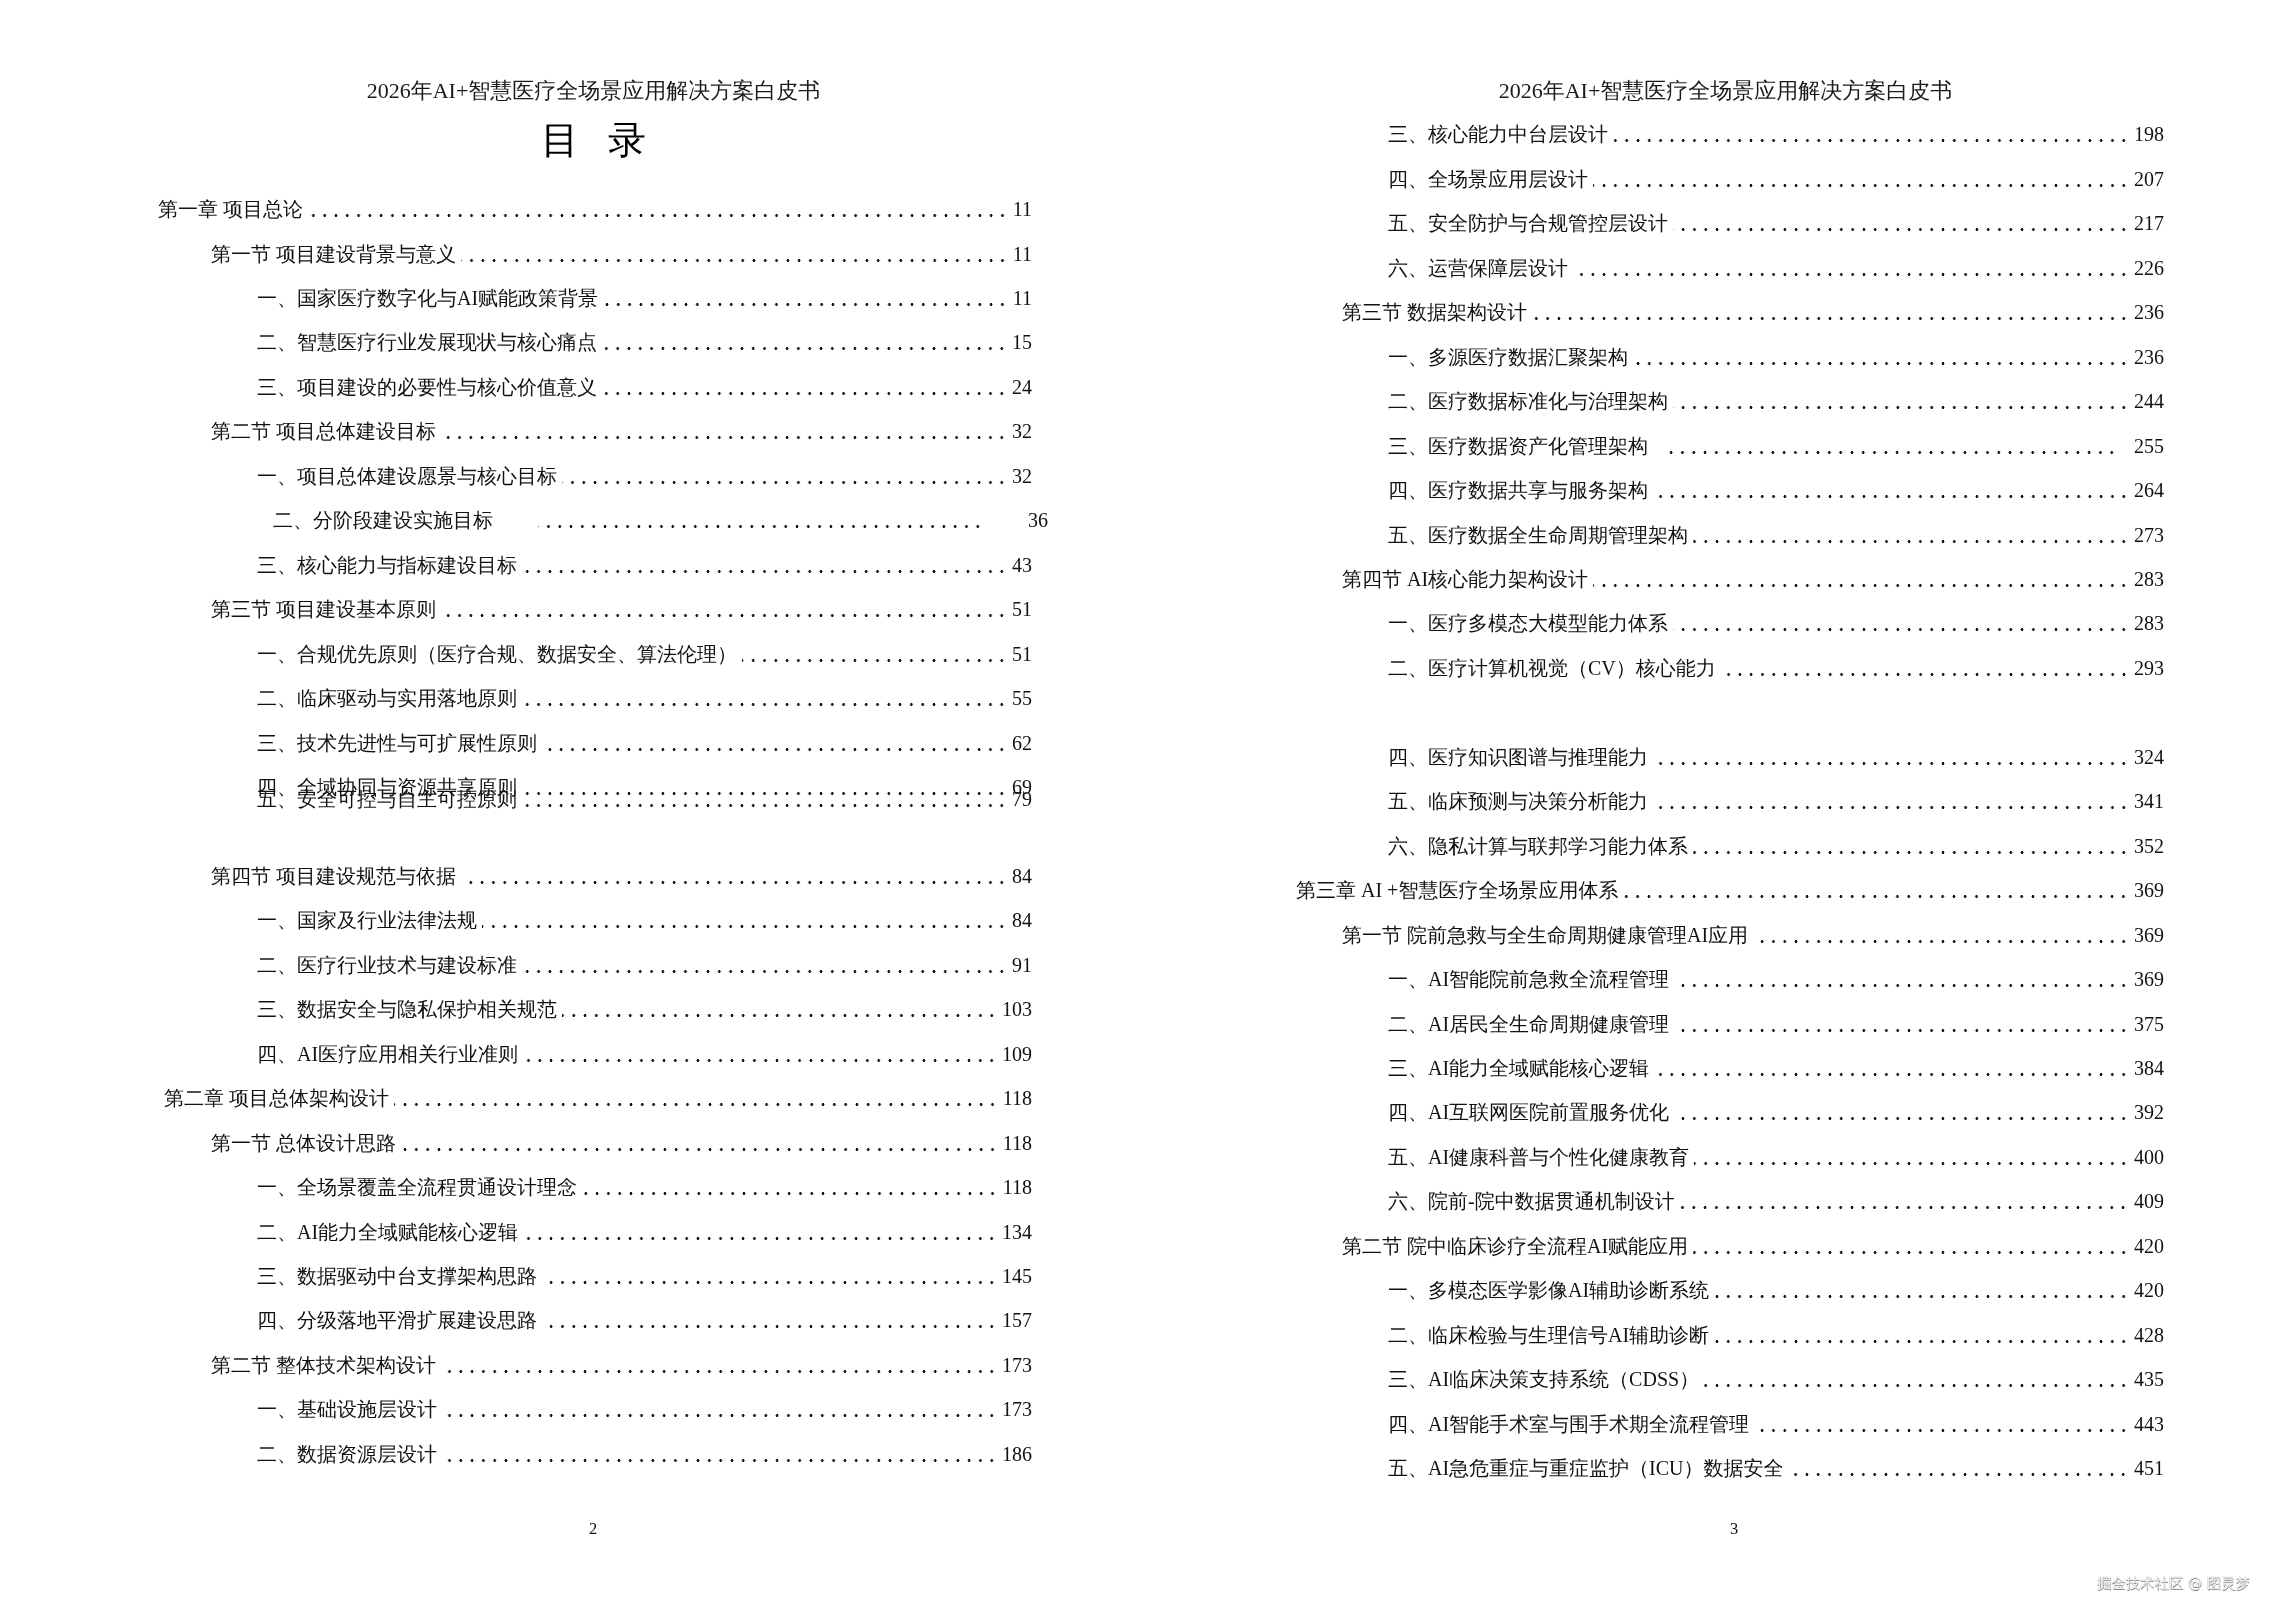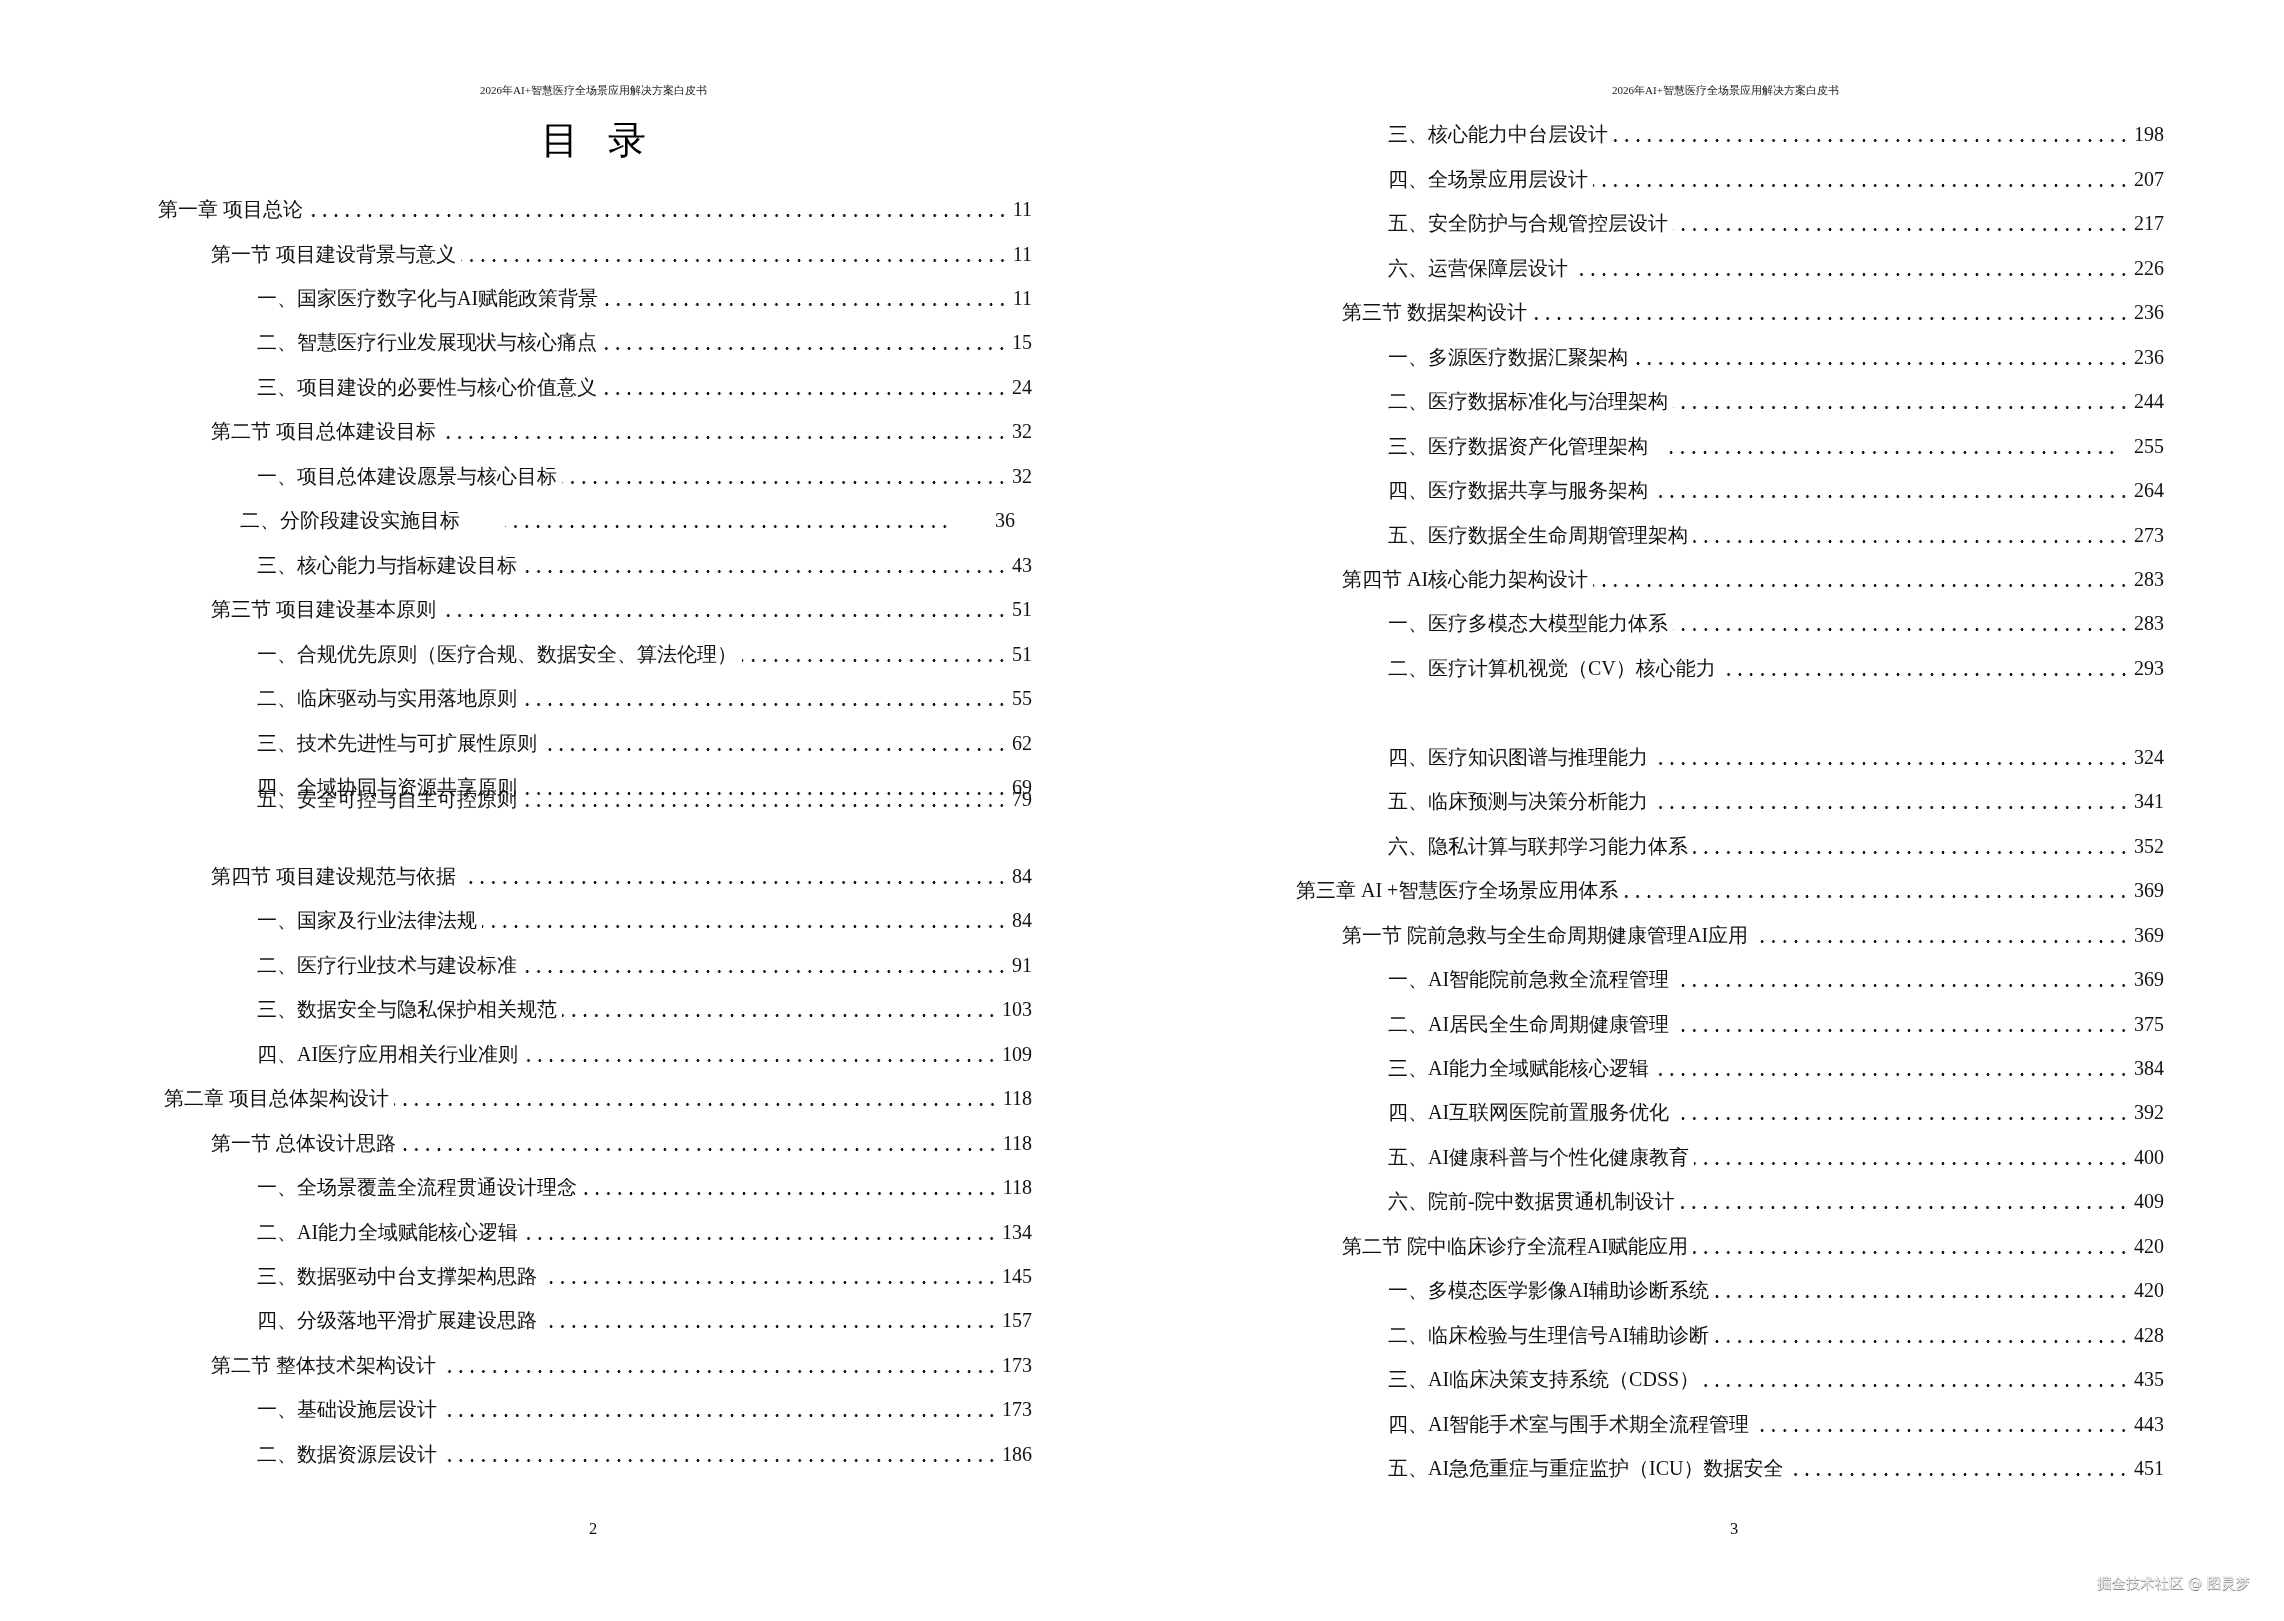--- a/index.html
+++ b/index.html
@@ -5,21 +5,21 @@
   html, body { margin: 0; padding: 0; background: #ffffff; }
   body {
     width: 2284px; height: 1622px; position: relative; overflow: hidden;
     font-family: "Liberation Serif", "DejaVu Serif", serif; color: #111111;
   }
   .page { position: absolute; top: 0; height: 1622px; }
   #page-left { left: 0; width: 1142px; }
   #page-right { left: 1142px; width: 1142px; }
   .running-header {
     position: absolute; top: 77px; height: 27px; line-height: 27px;
-    font-size: 11px; text-align: center; white-space: nowrap; color: #1a1a1a;
+    font-size: 22px; text-align: center; white-space: nowrap; color: #1a1a1a;
   }
   .toc-title {
     position: absolute; top: 116px; height: 48px; line-height: 48px;
     font-size: 38px; text-align: center; letter-spacing: 29px;
     font-family: "DejaVu Sans", sans-serif; font-weight: normal; color: #000;
   }
   .toc-list { position: absolute; left: 0; top: 0; width: 100%; height: 100%; }
   .toc-row {
     position: absolute; height: 29px; line-height: 29px;
     display: flex; align-items: baseline; font-size: 20px; white-space: nowrap;
@@ -78,21 +78,21 @@
       <div class="toc-row toc-section" style="top: 417px; left: 211px; width: 821px;">
         <span class="toc-label">第二节  项目总体建设目标</span>
         <span class="toc-leader"></span>
         <span class="toc-page">32</span>
       </div>
       <div class="toc-row toc-item" style="top: 462px; left: 257px; width: 775px;">
         <span class="toc-label">一、项目总体建设愿景与核心目标</span>
         <span class="toc-leader"></span>
         <span class="toc-page">32</span>
       </div>
-      <div class="toc-row toc-item" style="top: 506px; left: 240px; width: 775px; gap: 40px;">
+      <div class="toc-row toc-item" style="top: 506px; left: 273px; width: 775px; gap: 40px;">
         <span class="toc-label">二、分阶段建设实施目标</span>
         <span class="toc-leader"></span>
         <span class="toc-page">36</span>
       </div>
       <div class="toc-row toc-item" style="top: 551px; left: 257px; width: 775px;">
         <span class="toc-label">三、核心能力与指标建设目标</span>
         <span class="toc-leader"></span>
         <span class="toc-page">43</span>
       </div>
       <div class="toc-row toc-section" style="top: 595px; left: 211px; width: 821px;">

